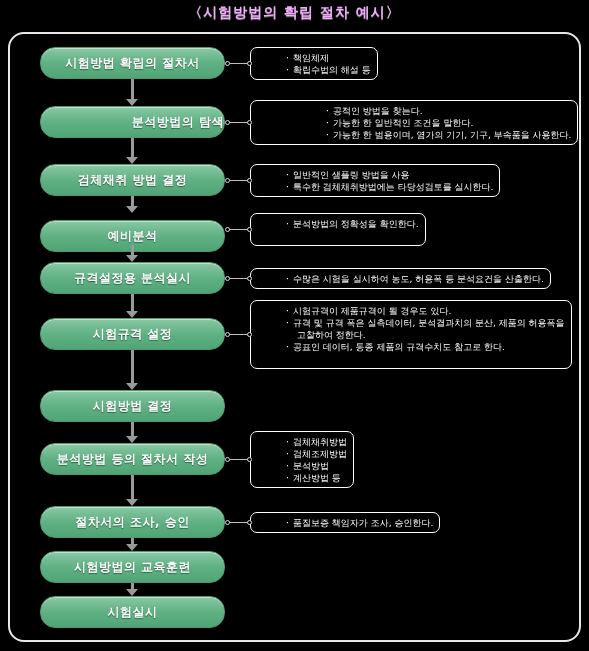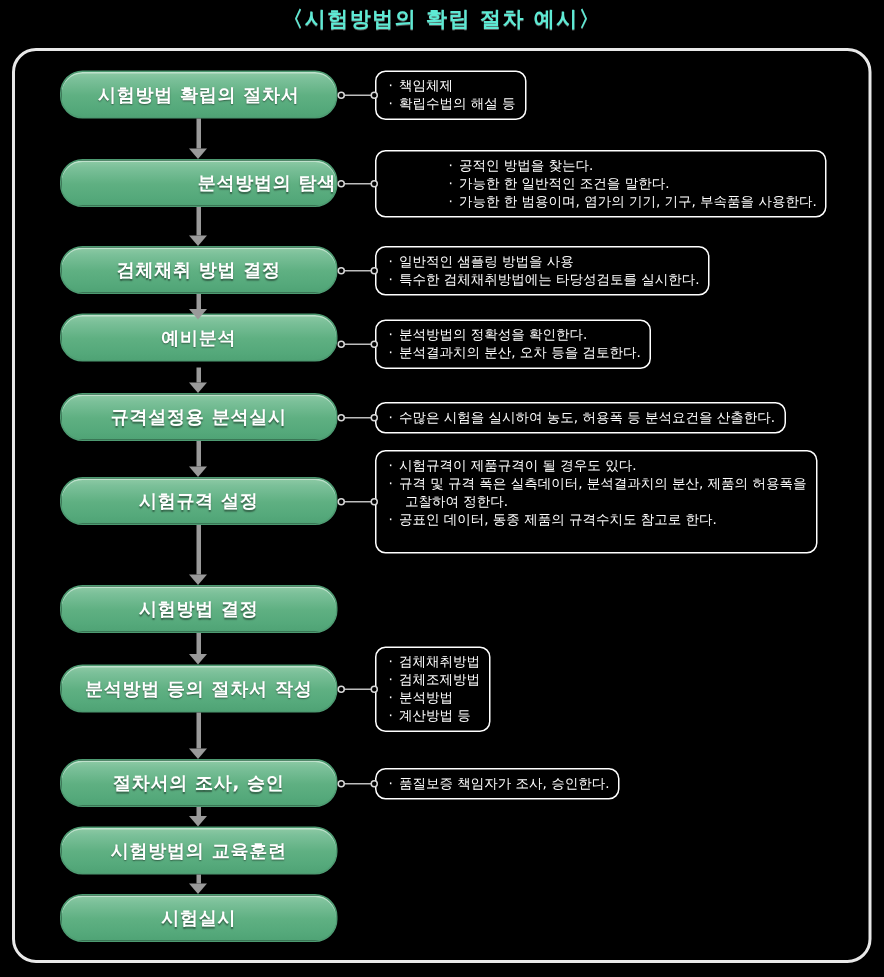--- a/index.html
+++ b/index.html
@@ -13,21 +13,21 @@
     overflow: hidden;
     font-family: "DejaVu Sans", "Liberation Sans", sans-serif;
     position: relative;
   }
   #page-title {
     position: absolute;
     top: 4px;
     left: 0;
     width: 589px;
     text-align: center;
-    color: #5eead4;
+    color: #f0abfc;
     font-size: 14px;
     font-weight: bold;
     letter-spacing: 1px;
     text-shadow: 0 1px 0 #555;
   }
   #outer-frame {
     position: absolute;
     left: 8px;
     top: 32px;
     width: 573px;
@@ -64,20 +64,21 @@
     border: 1px solid #ffffff;
     border-radius: 7px;
     box-sizing: border-box;
     padding: 4px 6px 4px 8px;
   }
   .note-line {
     color: #ffffff;
     font-size: 9px;
     line-height: 12px;
     white-space: nowrap;
+    margin-left: 27px;
   }
   .note-line .bullet {
     display: inline-block;
     width: 7px;
     color: #ffffff;
   }
   .note-line.cont {
     padding-left: 11px;
   }
   .connector {
@@ -120,21 +121,21 @@
 <div id="diagram-canvas">
     <div class="flow-node" style="top: 47px;">
       <span class="node-label">시험방법 확립의 절차서</span>
     </div>
     <div class="flow-node" style="top: 106px; justify-content: flex-end;">
       <span class="node-label">분석방법의 탐색</span>
     </div>
     <div class="flow-node" style="top: 164px;">
       <span class="node-label">검체채취 방법 결정</span>
     </div>
-    <div class="flow-node" style="top: 209px; align-items: center;">
+    <div class="flow-node" style="top: 220px; align-items: center;">
       <span class="node-label">예비분석</span>
     </div>
     <div class="flow-node" style="top: 262px;">
       <span class="node-label">규격설정용 분석실시</span>
     </div>
     <div class="flow-node" style="top: 318px;">
       <span class="node-label">시험규격 설정</span>
     </div>
     <div class="flow-node" style="top: 390px;">
       <span class="node-label">시험방법 결정</span>
@@ -188,21 +189,20 @@
     <div class="conn-dot" style="left: 247px; top: 120px;"></div>
     <div class="note-box" style="top: 164px; height: 33px;">
       <div class="note-line"><span class="bullet">·</span><span>일반적인 샘플링 방법을 사용</span></div>
       <div class="note-line"><span class="bullet">·</span><span>특수한 검체채취방법에는 타당성검토를 실시한다.</span></div>
     </div>
     <div class="connector" style="left: 227px; top: 180px; width: 23px;"></div>
     <div class="conn-dot" style="left: 225px; top: 178px;"></div>
     <div class="conn-dot" style="left: 247px; top: 178px;"></div>
     <div class="note-box" style="top: 213px; height: 33px;">
       <div class="note-line"><span class="bullet">·</span><span>분석방법의 정확성을 확인한다.</span></div>
-      <div class="note-line"><span class="bullet">·</span><span>분석결과치의 분산, 오차 등을 검토한다.</span></div>
     </div>
     <div class="connector" style="left: 227px; top: 229px; width: 23px;"></div>
     <div class="conn-dot" style="left: 225px; top: 227px;"></div>
     <div class="conn-dot" style="left: 247px; top: 227px;"></div>
     <div class="note-box" style="top: 268px; height: 21px;">
       <div class="note-line"><span class="bullet">·</span><span>수많은 시험을 실시하여 농도, 허용폭 등 분석요건을 산출한다.</span></div>
     </div>
     <div class="connector" style="left: 227px; top: 278px; width: 23px;"></div>
     <div class="conn-dot" style="left: 225px; top: 276px;"></div>
     <div class="conn-dot" style="left: 247px; top: 276px;"></div>

